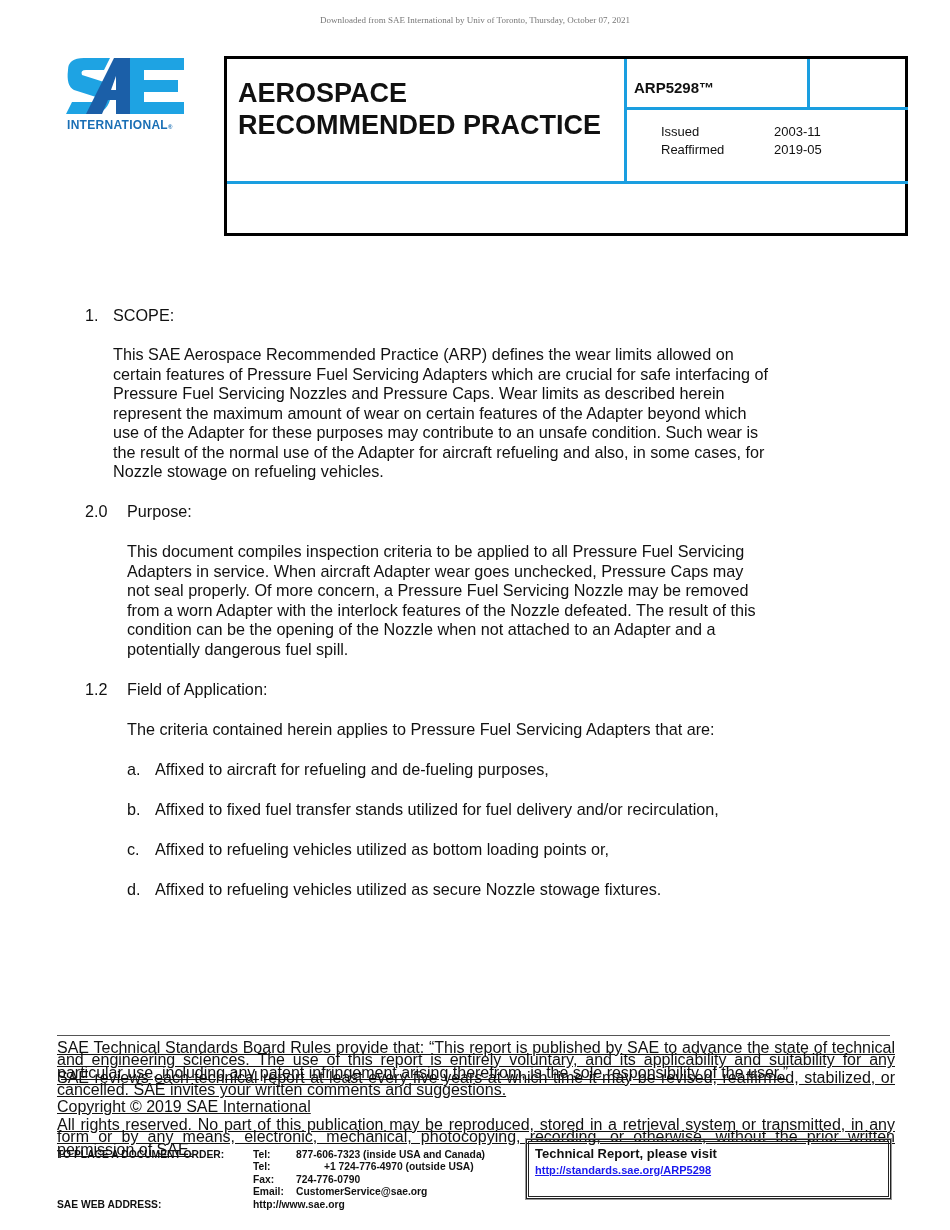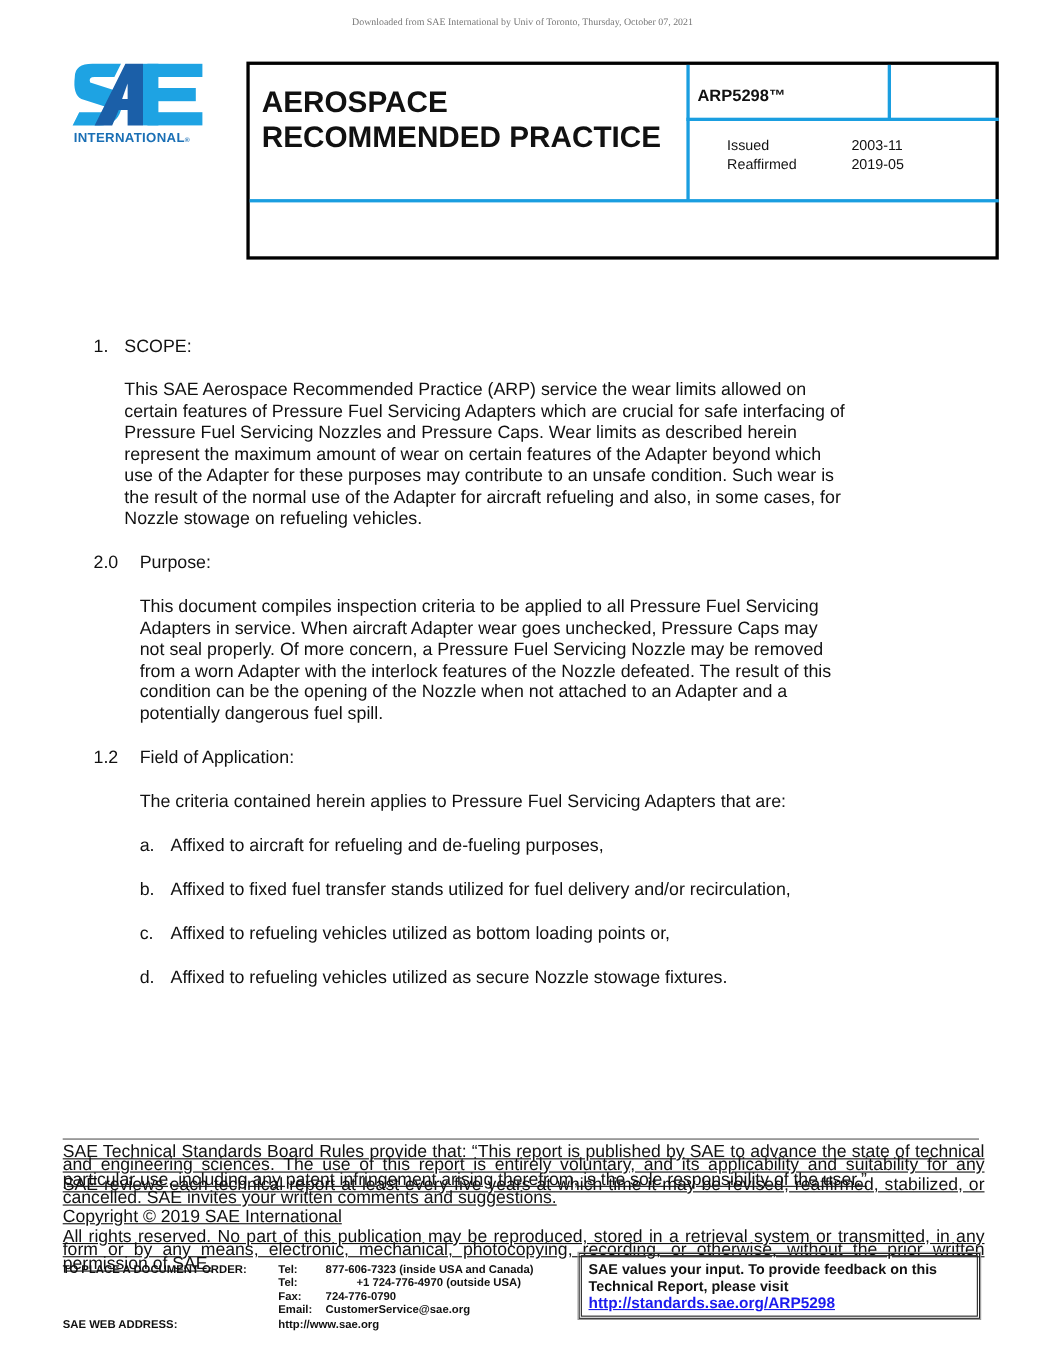--- a/index.html
+++ b/index.html
@@ -60,21 +60,21 @@
     .order { position: absolute; left: 57px; top: 1149px; font-size: 10.3px; font-weight: bold; line-height: 12.4px; }
     .order .lbl { position: absolute; left: 0; white-space: nowrap; }
     .order .key { position: absolute; left: 196px; white-space: nowrap; }
     .order .val { position: absolute; left: 239px; white-space: nowrap; }
     .feedback {
       position: absolute; left: 526px; top: 1139px; width: 365px; height: 60px;
       box-sizing: border-box; border: 3px double #222; border-width: 3px;
       outline: 1px solid #999; outline-offset: 0;
       padding: 4px 6px; font-size: 13px; font-weight: bold; line-height: 15.5px;
     }
-    .feedback a { color: #1a1aee; text-decoration: underline; font-size: 14px; }
+    .feedback a { color: #1a1aee; text-decoration: underline; font-size: 11px; }
   </style>
 </head>
 <body>
 
 <div class="download-note">Downloaded from SAE International by Univ of Toronto, Thursday, October 07, 2021</div>
 
 <div class="logo">
   <svg width="124" height="60" viewBox="0 0 124 60">
 
     <path d="M4 14 Q4 2 20 2 L46 2 L40 14 L22 14 Q16 14 18 19 L40 26 Q50 30 46 44 Q42 58 26 58 L2 58 L8 46 L28 46 Q34 46 32 41 L10 34 Q2 30 4 14 Z" fill="#1ea3e3"></path>
@@ -113,21 +113,21 @@
   </div>
 </div>
 
 <div class="body-text">
 
   <div class="section-h" style="left:85px; top:306px;">
     <span class="num" style="width:28px;">1.</span>
     <span>SCOPE:</span>
   </div>
   <div class="para" style="top:345px;">
-    <div>This SAE Aerospace Recommended Practice (ARP) service the wear limits allowed on</div>
+    <div>This SAE Aerospace Recommended Practice (ARP) defines the wear limits allowed on</div>
     <div>certain features of Pressure Fuel Servicing Adapters which are crucial for safe interfacing of</div>
     <div>Pressure Fuel Servicing Nozzles and Pressure Caps.  Wear limits as described herein</div>
     <div>represent the maximum amount of wear on certain features of the Adapter beyond which</div>
     <div>use of the Adapter for these purposes may contribute to an unsafe condition.  Such wear is</div>
     <div>the result of the normal use of the Adapter for aircraft refueling and also, in some cases, for</div>
     <div>Nozzle stowage on refueling vehicles.</div>
   </div>
 
   <div class="section-h" style="left:85px; top:502px;">
     <span class="num" style="width:42px;">2.0</span>
@@ -180,16 +180,15 @@
   <span class="val" style="top:12.4px;margin-left:28px;">+1 724-776-4970 (outside USA)</span>
   <span class="key" style="top:24.8px;">Fax:</span>
   <span class="val" style="top:24.8px;text-align:right;">724-776-0790</span>
   <span class="key" style="top:37.2px;">Email:</span>
   <span class="val" style="top:37.2px;"> CustomerService@sae.org</span>
   <span class="lbl" style="top:49.6px;">SAE WEB ADDRESS:</span>
   <span class="key" style="top:49.6px;">http://www.sae.org</span>
 </div>
 
 <div class="feedback">
-  <div>SAE values your input. To provide feedback on this</div>
   <div>Technical Report, please visit</div>
   <a>http://standards.sae.org/ARP5298</a>
 </div>
 
 </body></html>

